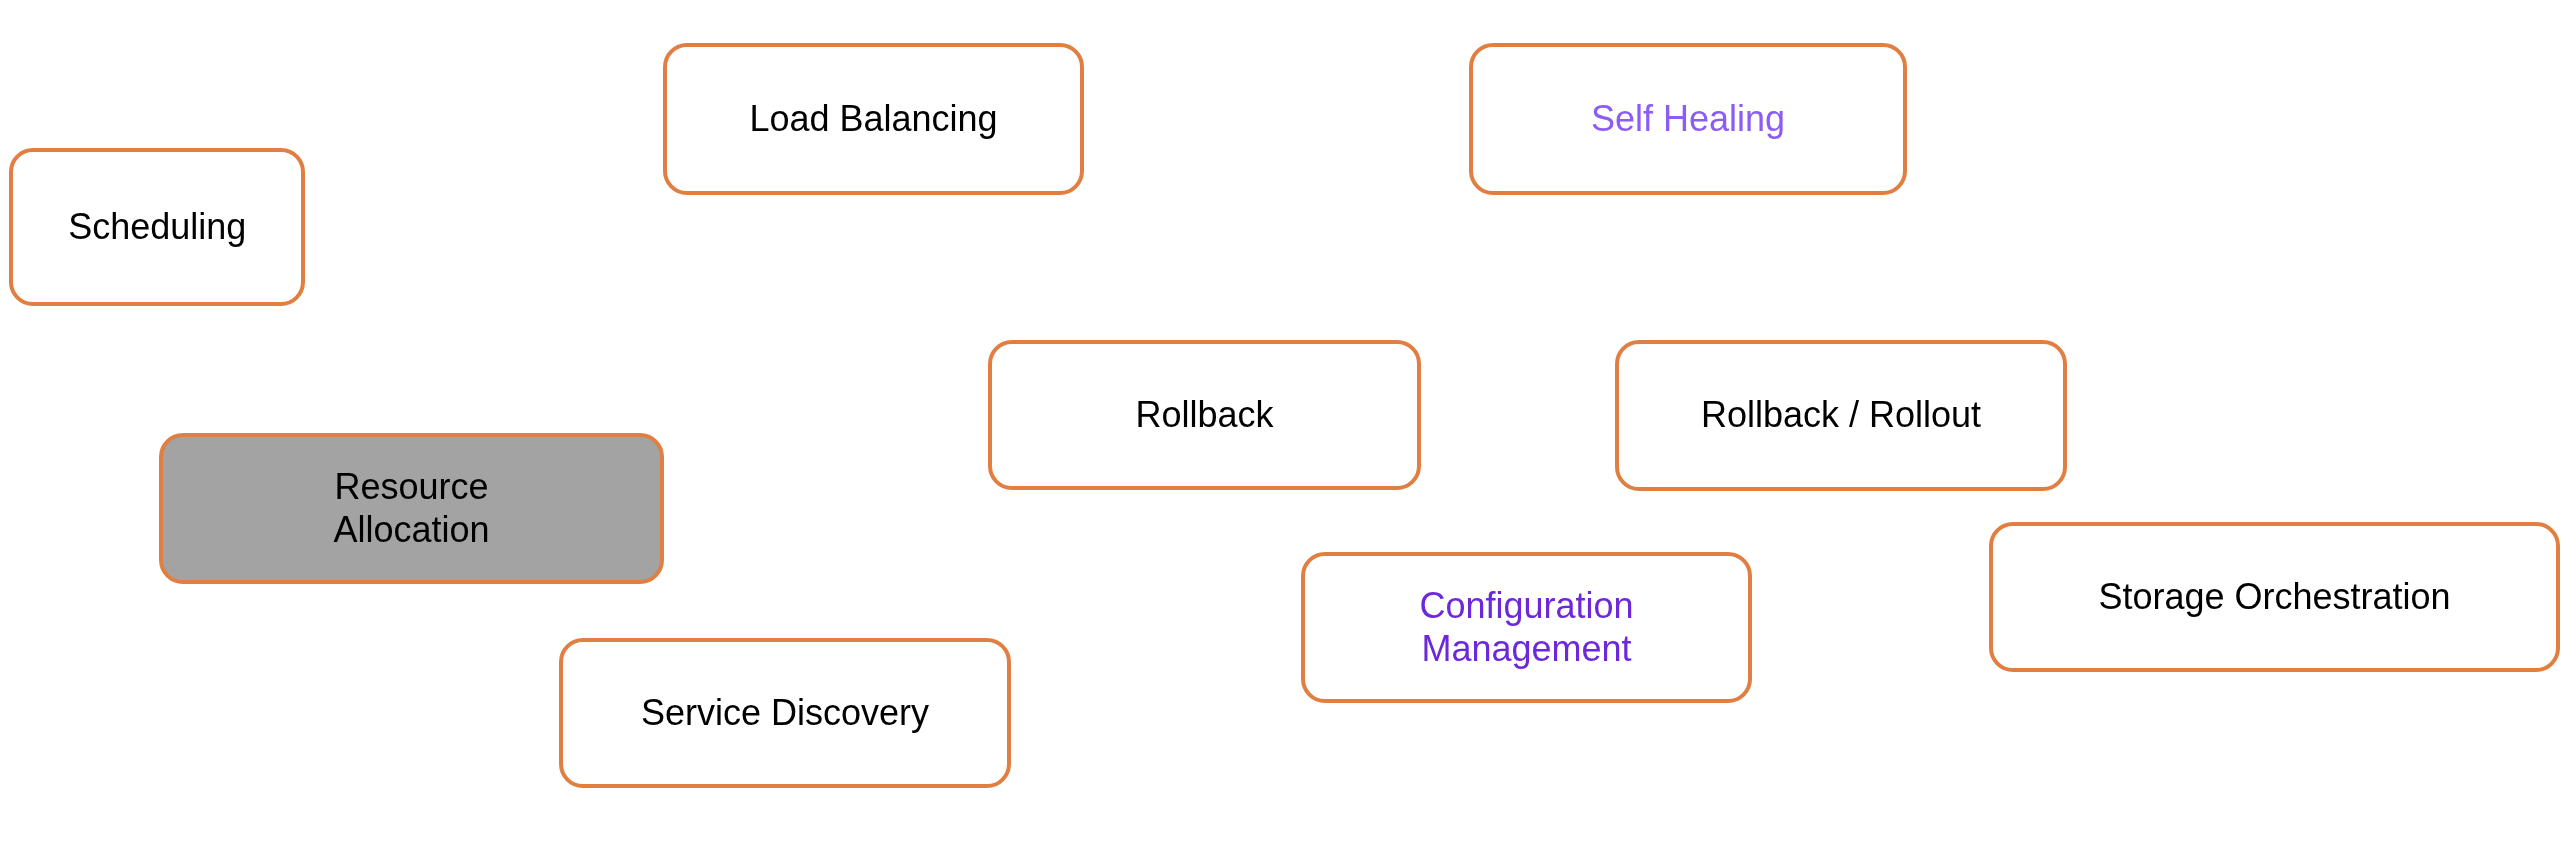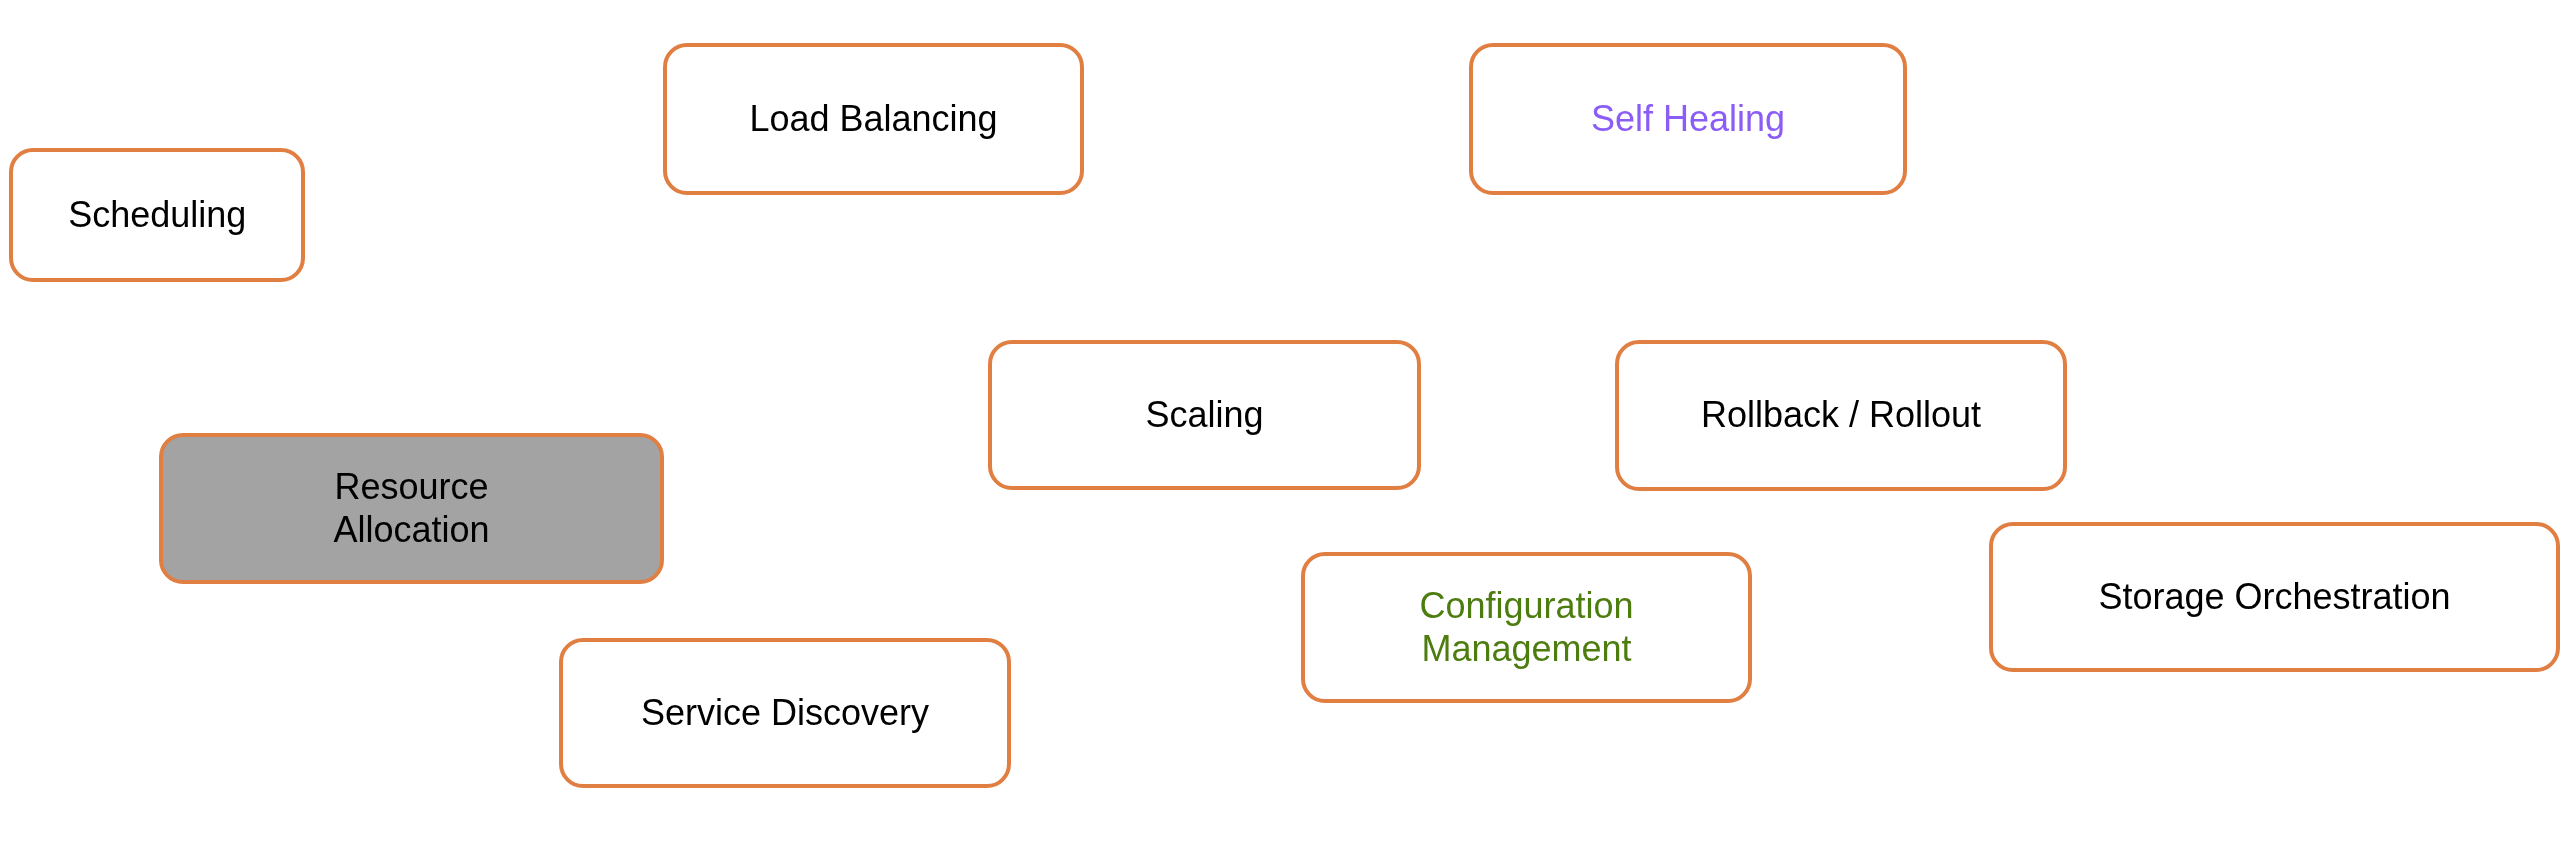--- a/index.html
+++ b/index.html
@@ -35,50 +35,50 @@
     letter-spacing: 0px;
     padding: 3.7px 13px;
     white-space: pre-line;
   }
 </style>
 </head>
 <body>
 
 <div id="canvas" style="background: rgb(255, 255, 255);">
 
-  <div class="node" style="left: 9.3px; top: 148px; width: 296px; height: 134px; border-color: rgb(224, 127, 65); background: rgb(255, 255, 255); color: rgb(0, 0, 0); align-items: center;">
+  <div class="node" style="left: 9.3px; top: 148px; width: 296px; height: 158px; border-color: rgb(224, 127, 65); background: rgb(255, 255, 255); color: rgb(0, 0, 0); align-items: center;">
     <span>Scheduling</span>
   </div>
 
   <div class="node" style="left: 663px; top: 43px; width: 421px; height: 152px; border-color: rgb(224, 127, 65); background: rgb(255, 255, 255); color: rgb(0, 0, 0);">
     <span>Load Balancing</span>
   </div>
 
   <div class="node" style="left: 1469px; top: 43px; width: 438px; height: 152px; border-color: rgb(224, 127, 65); background: rgb(255, 255, 255); color: #8b5cf6;">
     <span>Self Healing</span>
   </div>
 
   <div class="node" style="left: 159px; top: 433px; width: 505px; height: 151px; border-color: rgb(224, 127, 65); background: #a3a3a3; color: rgb(0, 0, 0);">
     <span>Resource
 Allocation</span>
   </div>
 
   <div class="node" style="left: 988px; top: 340px; width: 433px; height: 150px; border-color: rgb(224, 127, 65); background: rgb(255, 255, 255); color: rgb(0, 0, 0);">
-    <span>Scaling</span>
+    <span>Rollback</span>
   </div>
 
   <div class="node" style="left: 1615px; top: 340px; width: 452px; height: 151px; border-color: rgb(224, 127, 65); background: rgb(255, 255, 255); color: rgb(0, 0, 0); align-items: center;">
     <span>Rollback / Rollout</span>
   </div>
 
   <div class="node" style="left: 559px; top: 638px; width: 452px; height: 150px; border-color: rgb(224, 127, 65); background: rgb(255, 255, 255); color: rgb(0, 0, 0);">
     <span>Service Discovery</span>
   </div>
 
-  <div class="node" style="left: 1301px; top: 552px; width: 451px; height: 151px; border-color: rgb(224, 127, 65); background: rgb(255, 255, 255); color: #4d7c0f;">
+  <div class="node" style="left: 1301px; top: 552px; width: 451px; height: 151px; border-color: rgb(224, 127, 65); background: rgb(255, 255, 255); color: #6d28d9;">
     <span>Configuration
 Management</span>
   </div>
 
   <div class="node" style="left: 1989px; top: 522px; width: 571px; height: 150px; border-color: rgb(224, 127, 65); background: rgb(255, 255, 255); color: rgb(0, 0, 0);">
     <span>Storage Orchestration</span>
   </div>
 
 </div>
 

